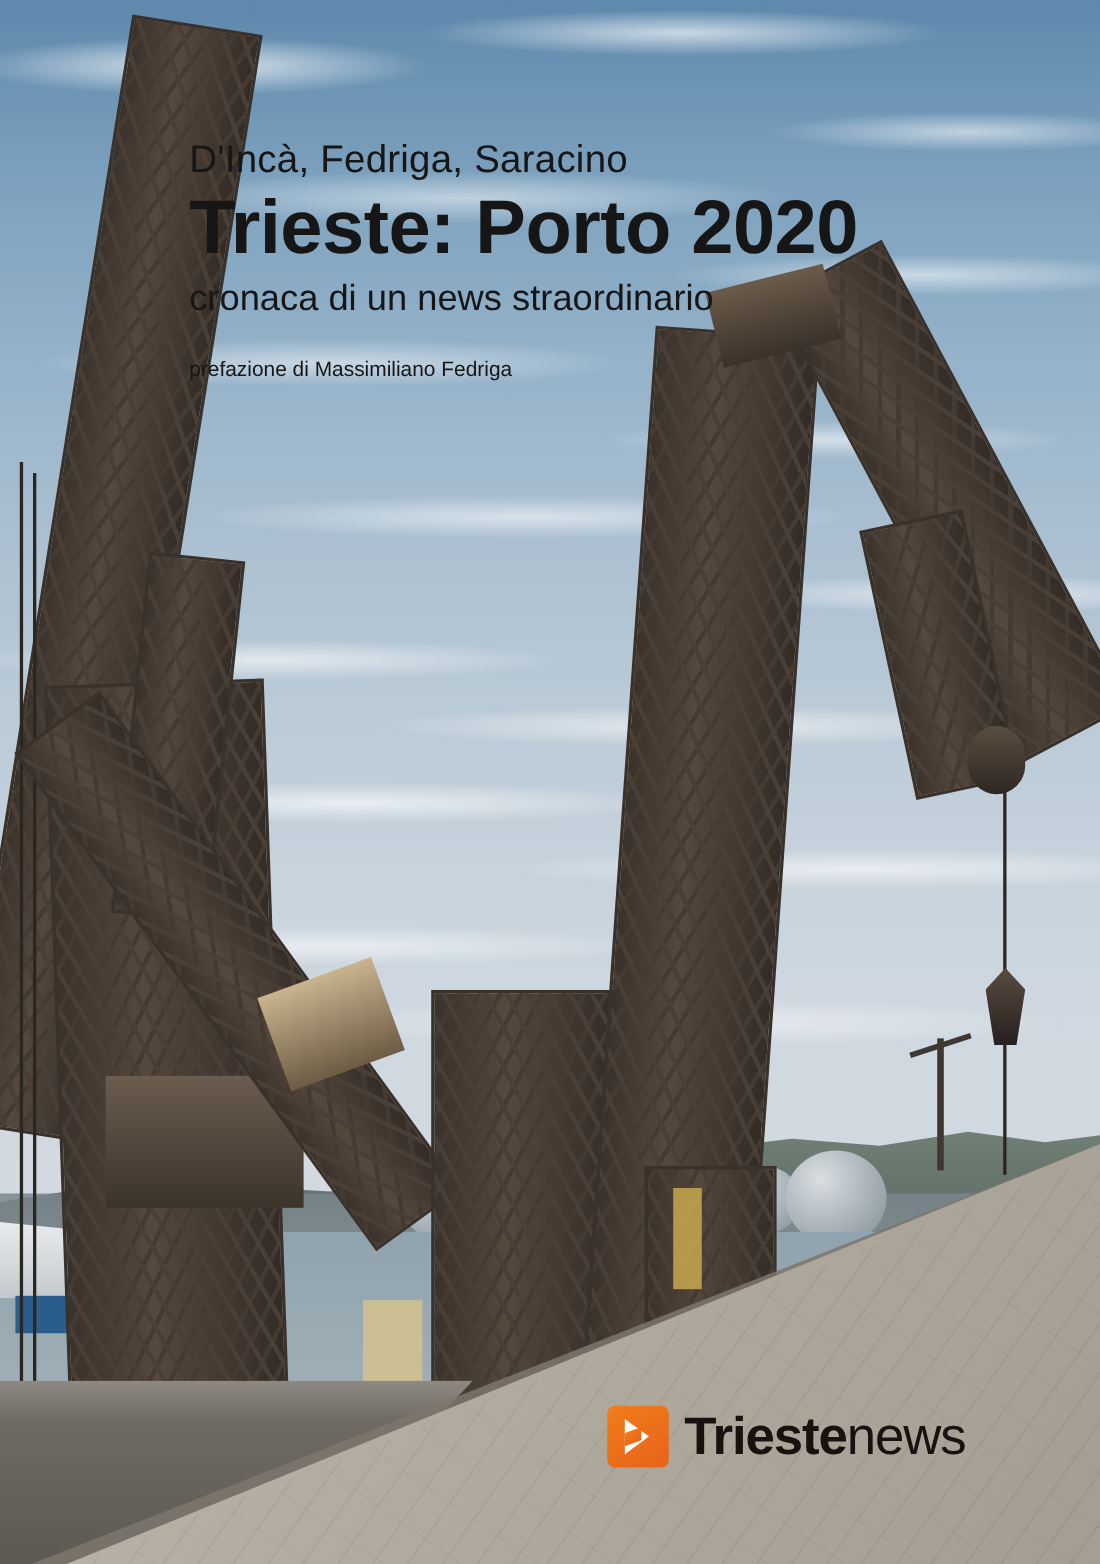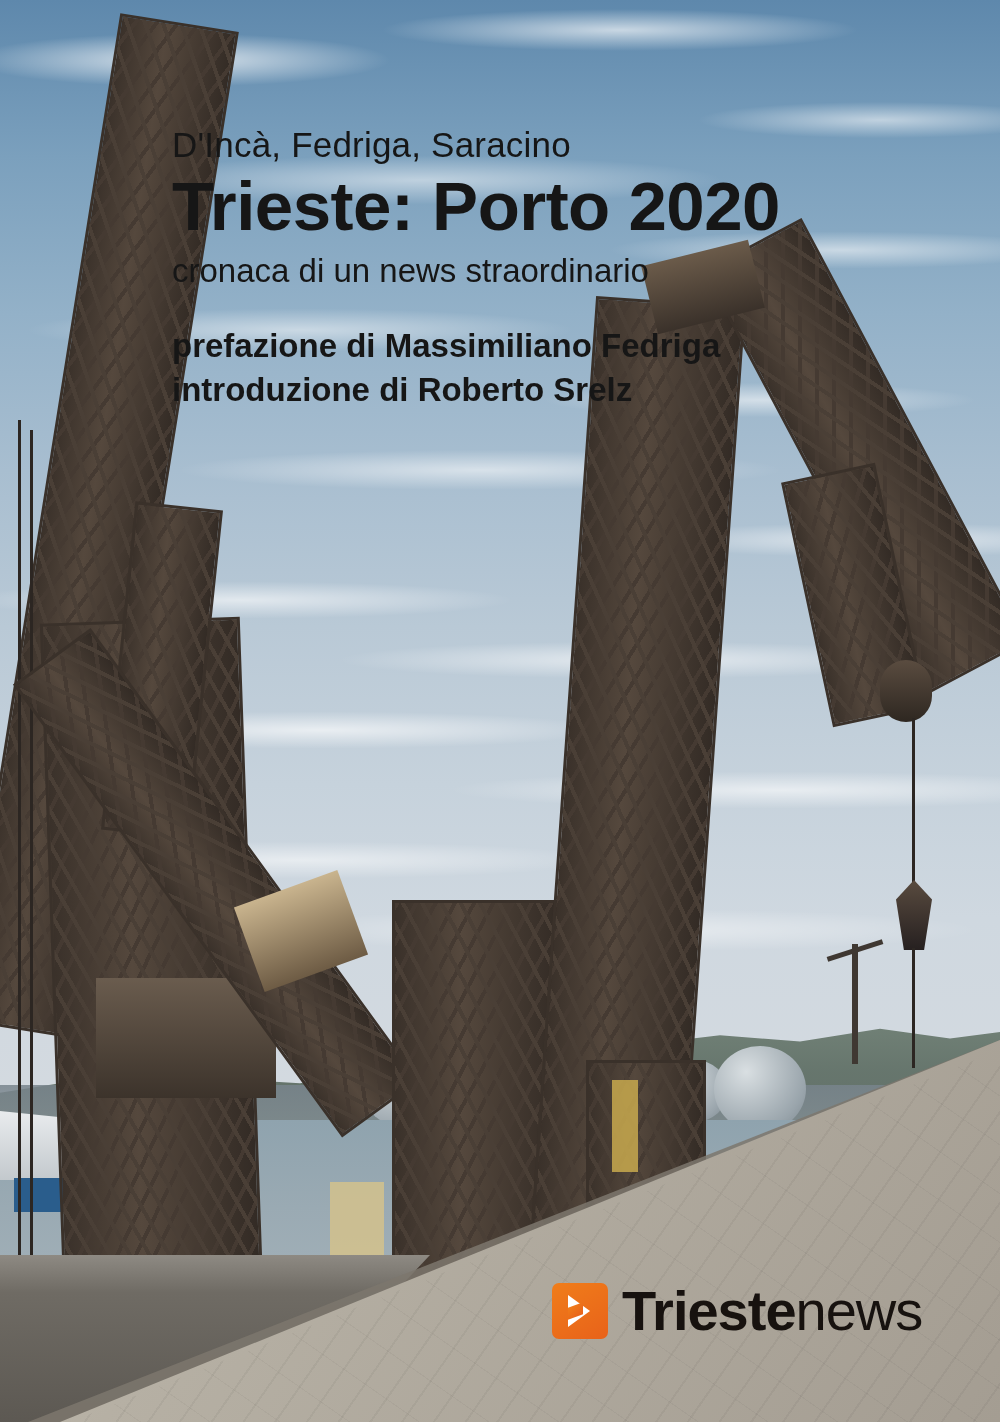--- a/index.html
+++ b/index.html
@@ -157,22 +157,22 @@
     line-height: 1.04;
     margin: 6px 0 10px 0;
   }
   .subtitle {
     font-size: 33px;
     font-weight: 400;
     line-height: 1.15;
     margin: 0 0 34px 0;
   }
   .credit {
-    font-size: 33px;
-    font-weight: 700;
+    font-size: 19px;
+    font-weight: 400;
     line-height: 1.32;
     margin: 0;
   }
 
   
   .logo {
     position: absolute;
     left: 552px;
     top: 1278px;
     display: flex;
@@ -200,21 +200,21 @@
   .logo-mark::before {
     content: "";
     position: absolute;
     left: 16px; top: 22px;
     width: 15px; height: 12px;
     background: linear-gradient(150deg, #f07d1a 0%, #e8621a 100%);
     transform: skewY(-20deg);
     z-index: 2;
   }
   .logo-text {
-    font-size: 56px;
+    font-size: 48px;
     font-weight: 700;
     letter-spacing: -1px;
     color: #17120f;
     white-space: nowrap;
   }
   .logo-text .light { font-weight: 400; }
 </style>
 </head>
 <body>
 
@@ -266,21 +266,20 @@
   <div class="quay"></div>
   <div class="ramp-edge"></div>
   <div class="ramp"></div>
   <div class="ramp-texture"></div>
 
   <div class="titleblock">
     <p class="authors">D'Incà, Fedriga, Saracino</p>
     <h1 class="main-title">Trieste: Porto 2020</h1>
     <p class="subtitle">cronaca di un news straordinario</p>
     <p class="credit">prefazione di Massimiliano Fedriga</p>
-    <p class="credit">introduzione di Roberto Srelz</p>
   </div>
 
   <div class="logo">
     <span class="logo-mark"></span>
     <span class="logo-text"><span>Trieste</span><span class="light">news</span></span>
   </div>
 
 </div>
 
 </body></html>

